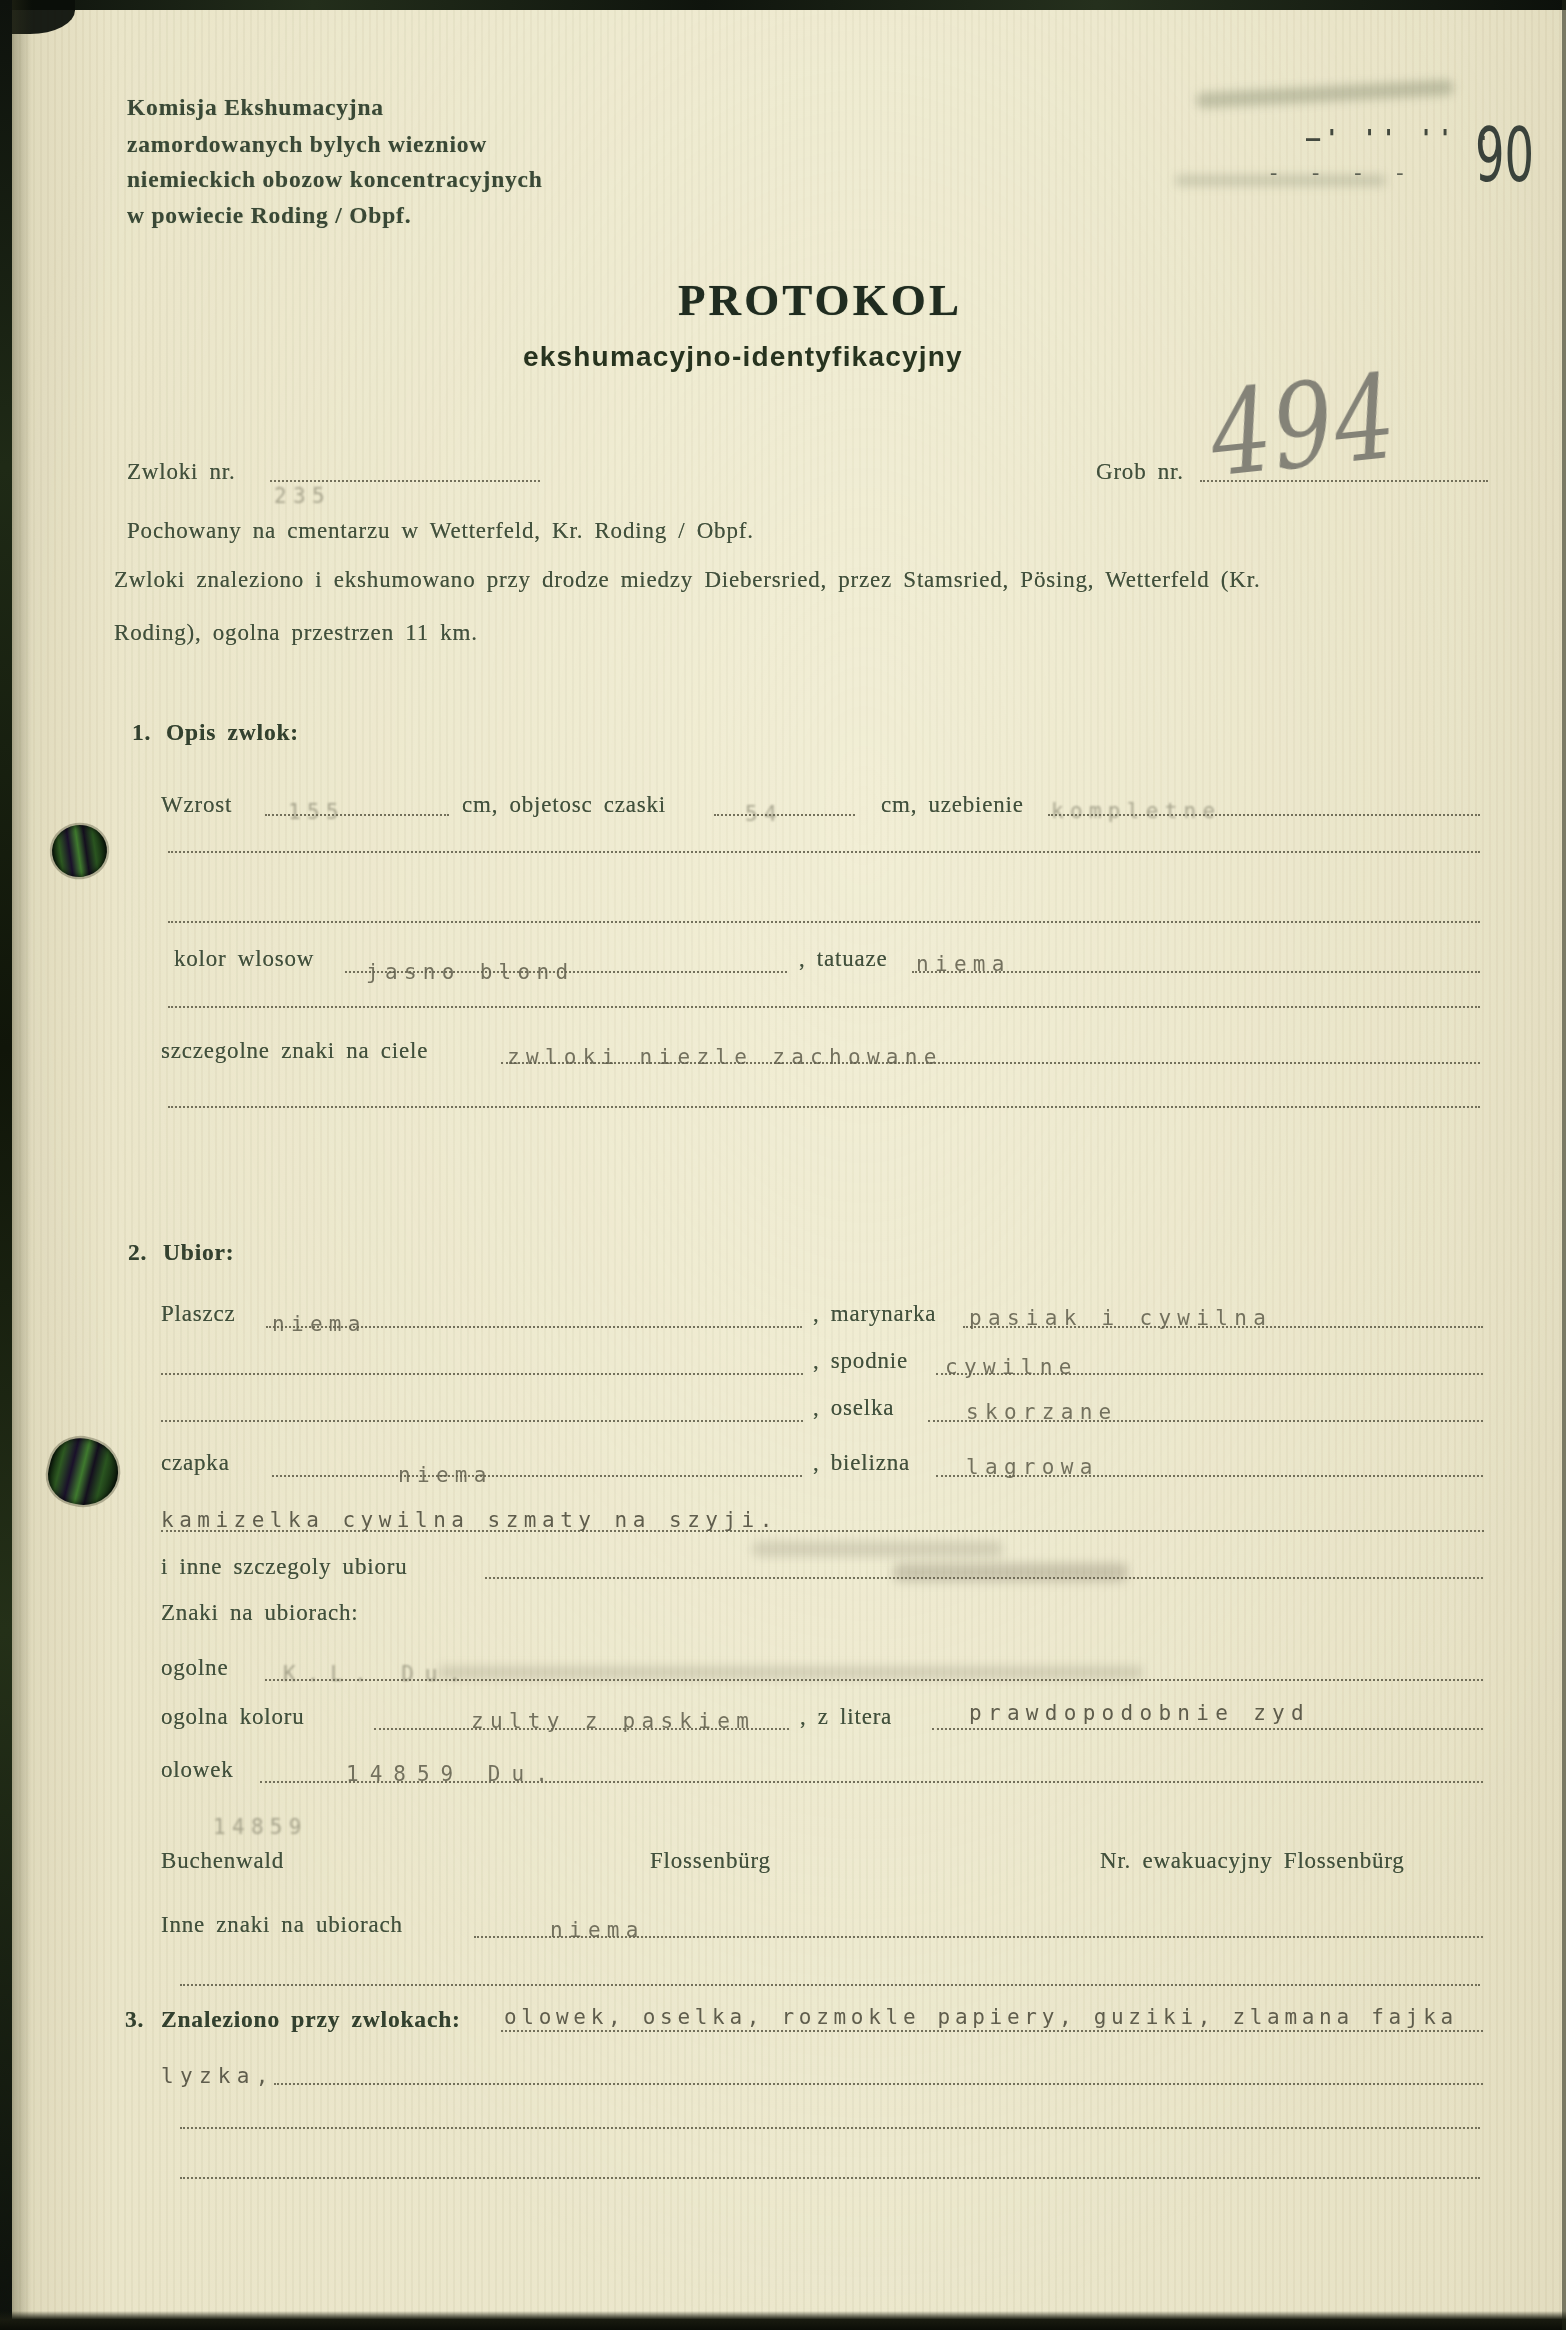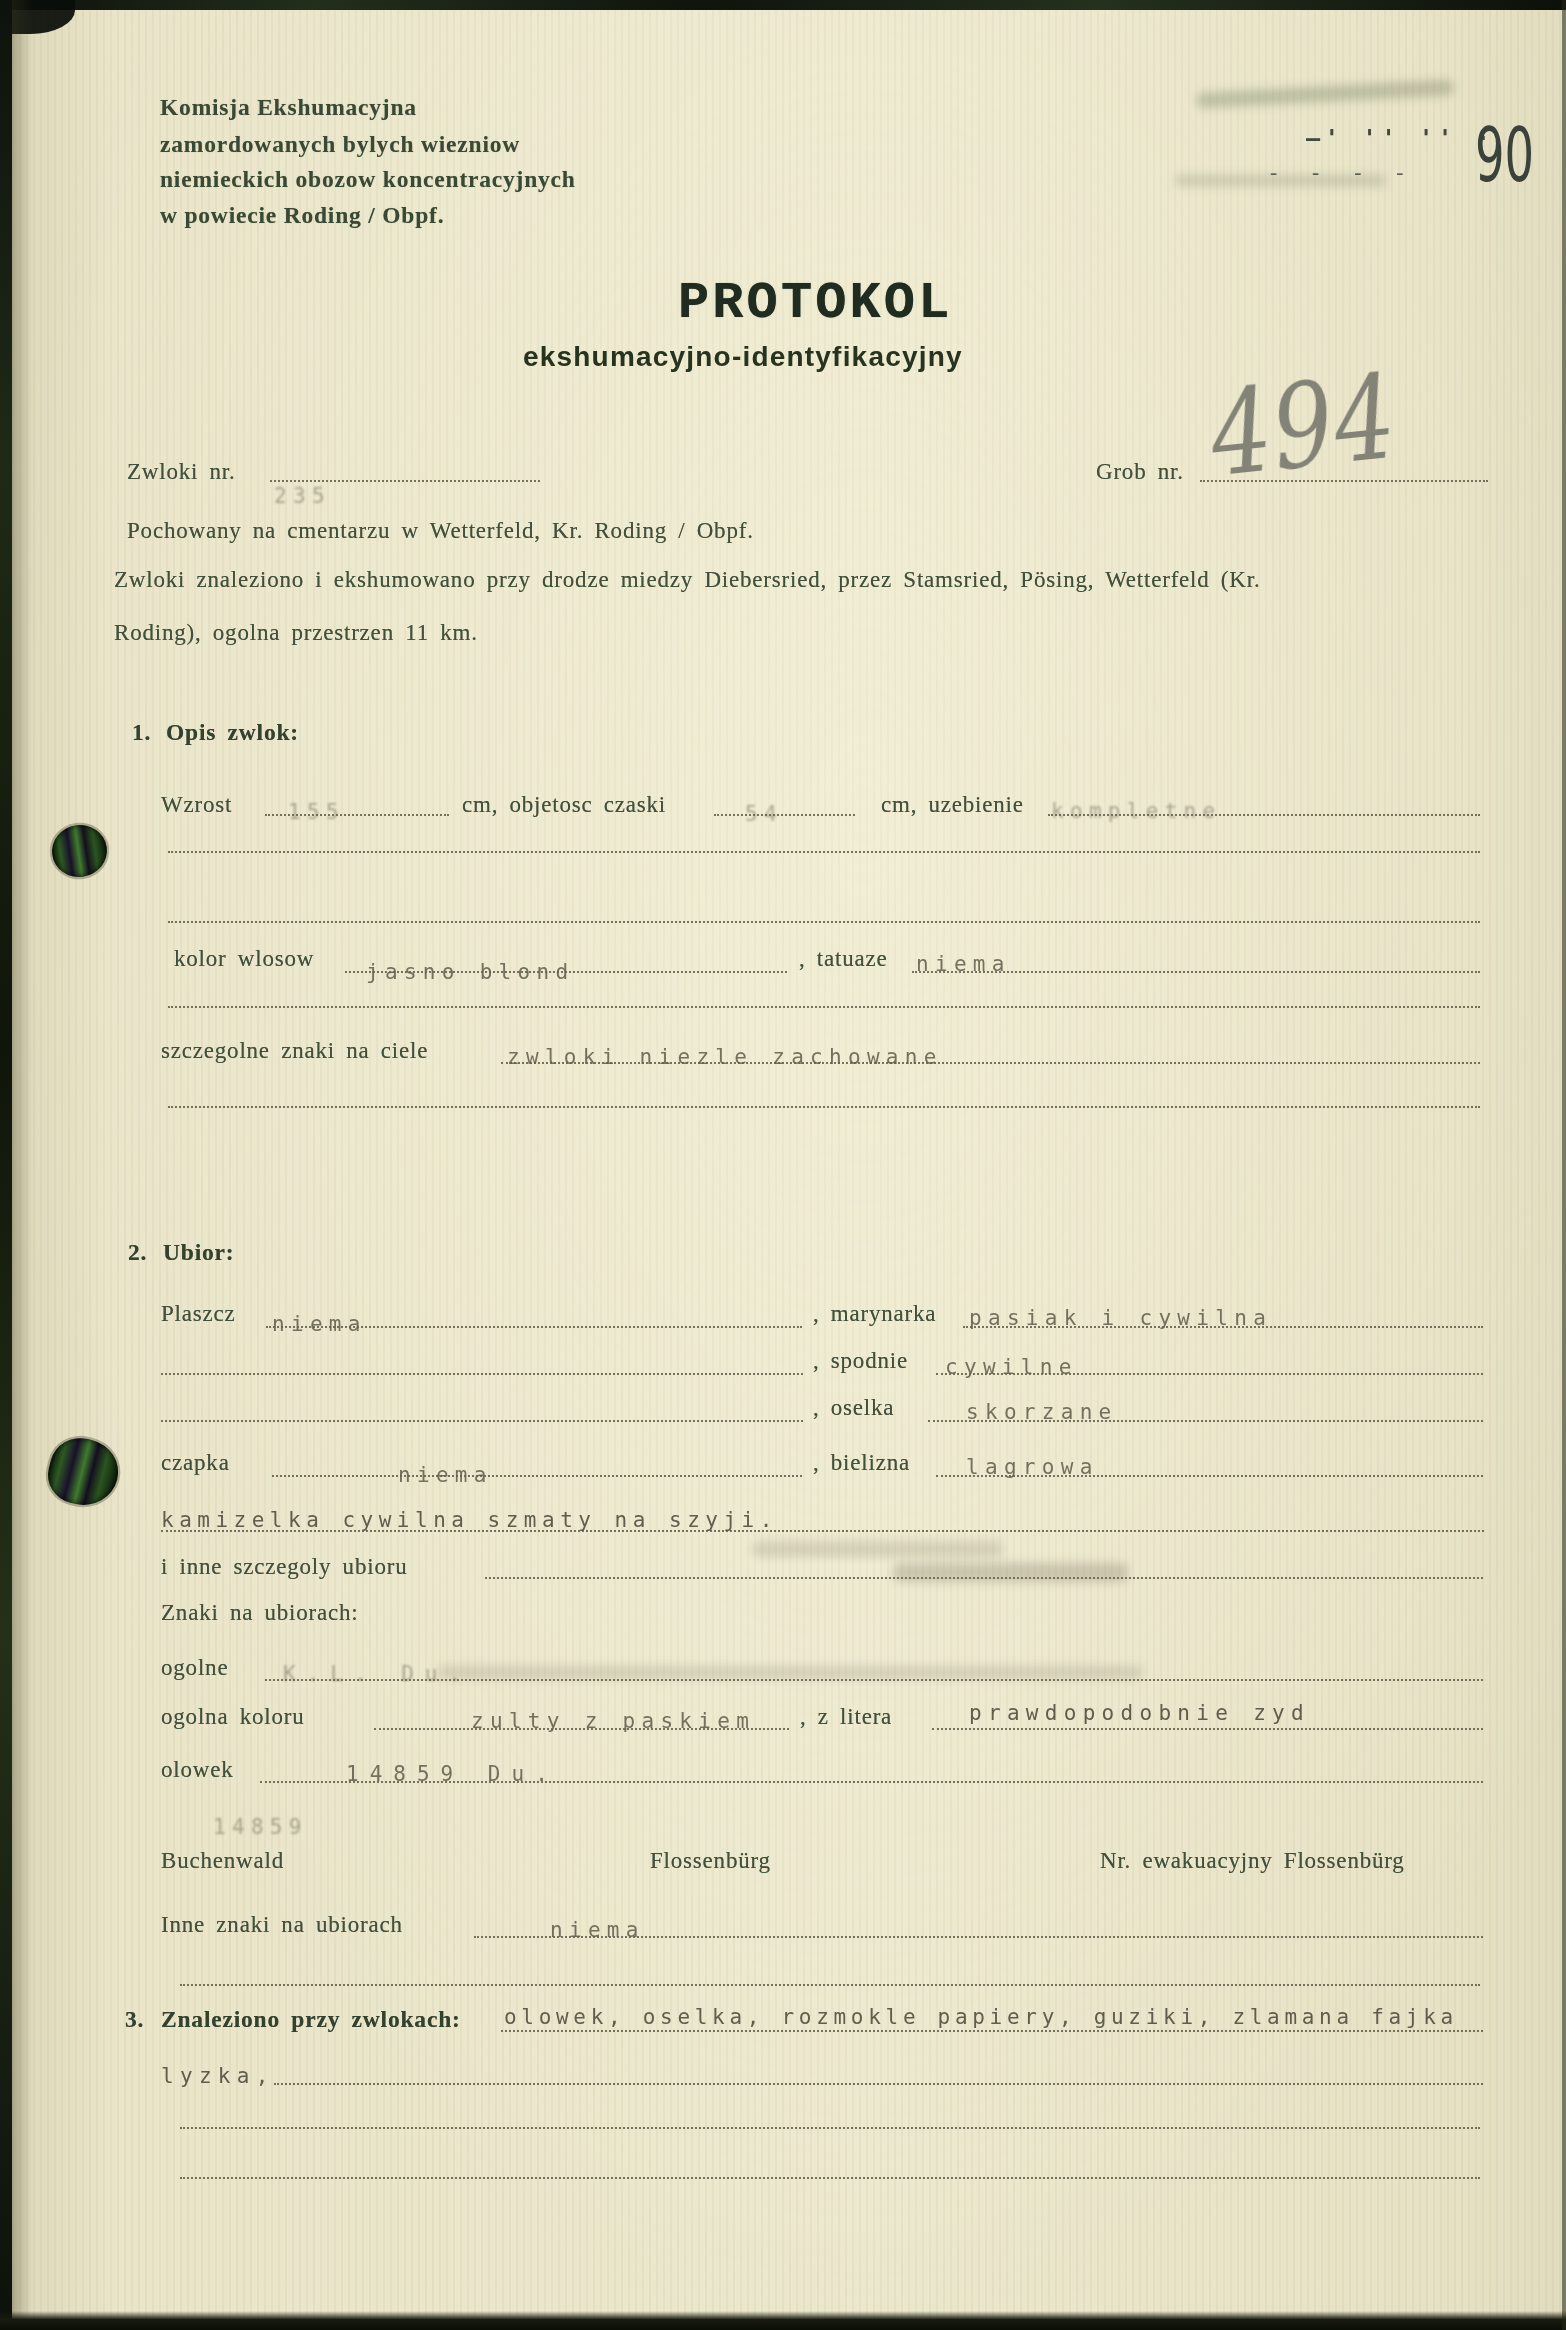--- a/index.html
+++ b/index.html
@@ -14,23 +14,23 @@
        letter-spacing:0.8px;word-spacing:4.7px;white-space:nowrap;
        text-shadow:0 0 0.5px rgba(45,60,40,.55);}
   .hd{font-weight:700;color:#33412f;font-size:23.5px;}
   .typed{position:absolute;font-family:"DejaVu Sans Mono",monospace;font-size:21px;
          letter-spacing:6.3px;color:#63614f;opacity:.88;filter:blur(0.5px);white-space:nowrap;}
   .typed.faint{opacity:.55;filter:blur(0.9px);color:#6e6c58;}
   .typed.dark{opacity:.95;color:#585646;filter:blur(0.4px);}
   .dots{position:absolute;height:0;border-top:2px dotted rgba(88,86,66,.82);}
   .headerline{position:absolute;left:127px;font-size:23.5px;font-weight:700;color:#3a4836;
               font-family:"Liberation Serif",serif;letter-spacing:0.8px;white-space:nowrap;
-              text-shadow:0 0 0.8px rgba(40,80,40,.35);margin-left:33px;}
-  .title-main{position:absolute;left:678px;top:274px;font-family:Liberation Mono, monospace;
-              font-weight:700;font-size:52px;letter-spacing:3.1px;color:#202c20;
+              text-shadow:0 0 0.8px rgba(40,80,40,.35);}
+  .title-main{position:absolute;left:678px;top:274px;font-family:Liberation Serif, serif;
+              font-weight:700;font-size:45px;letter-spacing:3.1px;color:#202c20;
               text-shadow:0 0 0.8px rgba(20,40,20,.6);}
   .title-sub{position:absolute;left:523px;top:341px;font-family:"Liberation Sans",sans-serif;
              font-weight:700;font-size:28px;letter-spacing:1.2px;color:#27331f;}
   .pagenum{position:absolute;left:1475px;top:111px;font-family:"DejaVu Sans",sans-serif;
            font-size:75px;color:#3a423b;transform:scaleX(.62);transform-origin:left top;
            filter:blur(0.3px);}
   .cornermarks{position:absolute;left:1306px;top:124px;font-size:23.5px;font-weight:700;
                color:#272e27;letter-spacing:4.7px;opacity:.85;font-family:"DejaVu Sans Mono",monospace;}
   .cornerdashes{position:absolute;left:1267px;top:160px;font-size:22px;color:#272e27;
                 letter-spacing:7.8px;opacity:.7;font-family:"DejaVu Sans Mono",monospace;}

